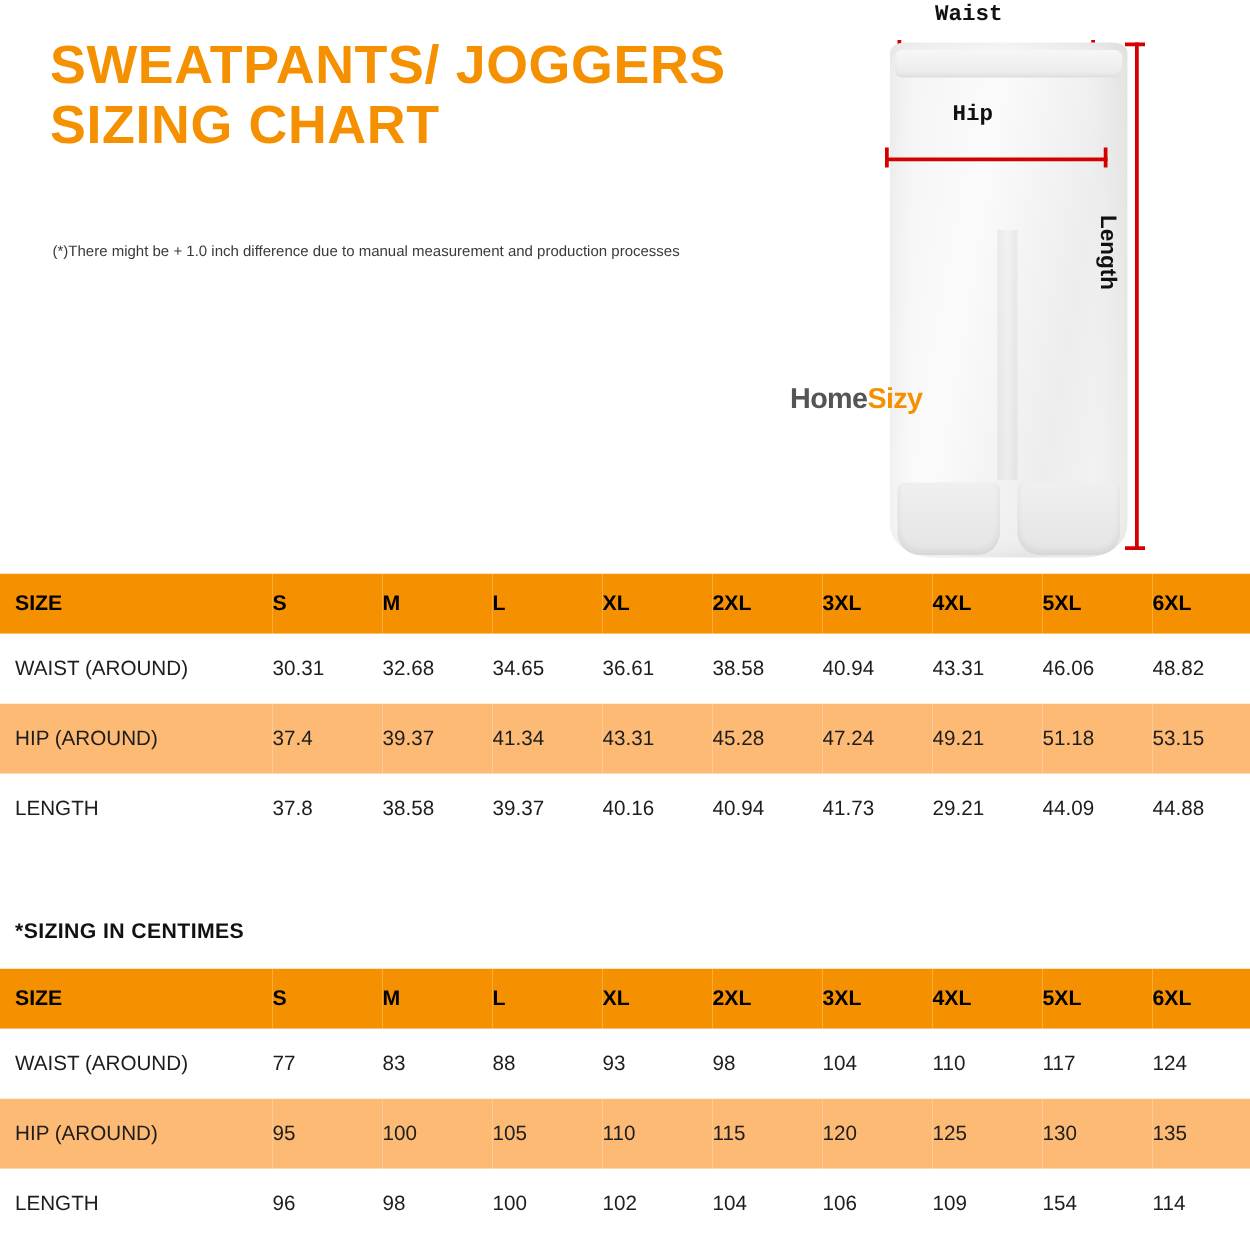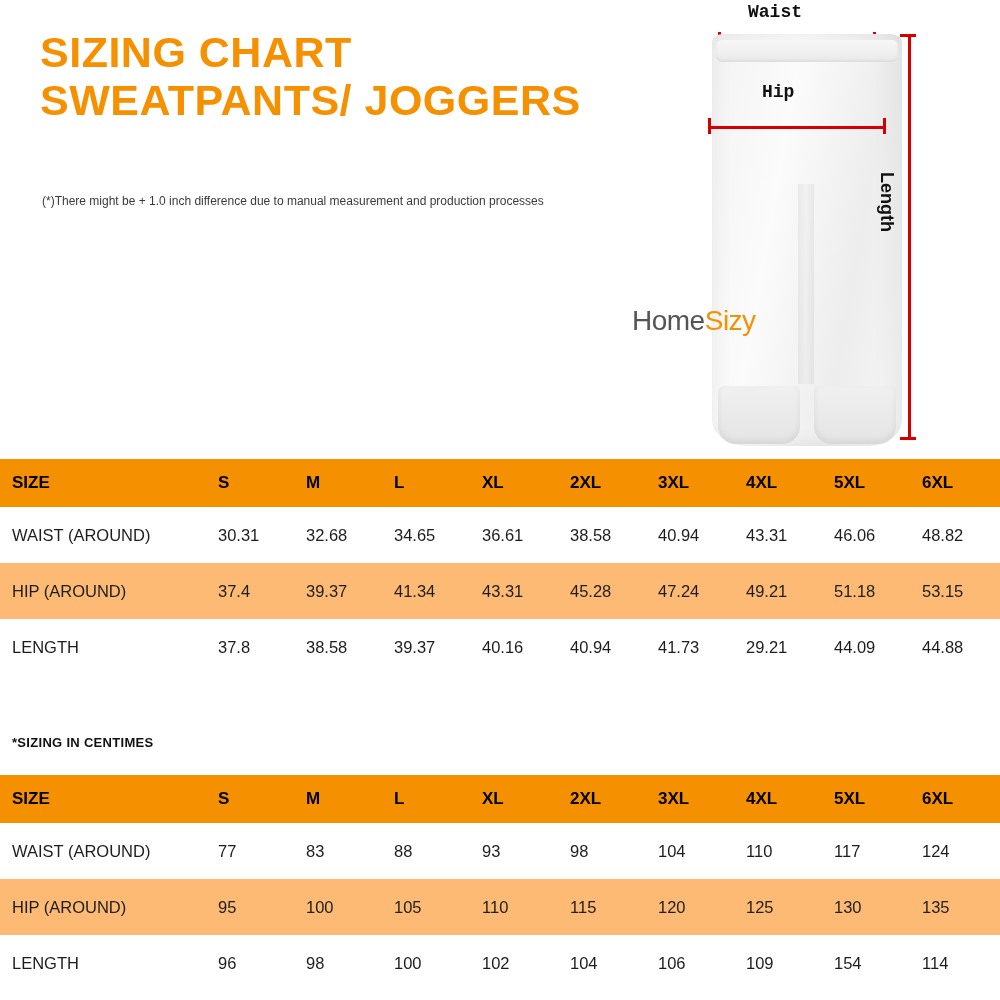--- a/index.html
+++ b/index.html
@@ -119,22 +119,22 @@
     font-weight: bold;
     color: #111;
     writing-mode: vertical-rl;
     text-orientation: mixed;
   }
 
   .brand {
     position: absolute;
     left: 12px;
     top: 305px;
-    font-size: 28px;
-    font-weight: normal;
+    font-size: 23px;
+    font-weight: bold;
     color: #555;
     letter-spacing: -0.5px;
   }
   .brand .accent { color: #F59100; }
 
   
   .tbl {
     position: absolute;
     left: 0;
     width: 1000px;
@@ -161,35 +161,35 @@
   .tbl tr.plain td { background: #ffffff; }
   .c-label { padding-left: 12px !important; width: 218px; }
   .c-val { width: 88px; }
   .tbl td.c-val, .tbl th.c-val { text-align: left; }
 
   #table-inch { top: 459px; }
   .cm-heading {
     position: absolute;
     left: 12px;
     top: 735px;
-    font-size: 13px;
+    font-size: 17px;
     font-weight: bold;
     color: #111;
     letter-spacing: 0.3px;
   }
   #table-cm { top: 775px; }
 </style>
 </head>
 <body>
 
 <div id="page">
 
   <div class="title-block">
+    <div class="chart-title">SWEATPANTS/ JOGGERS</div>
     <div class="chart-title">SIZING CHART</div>
-    <div class="chart-title">SWEATPANTS/ JOGGERS</div>
   </div>
 
   <div class="note">(*)There might be + 1.0 inch difference due to manual measurement and production processes</div>
 
   <div class="illus">
 
     <div class="meas-label" style="left:128px; top:2px;">Waist</div>
     <div class="meas-line h" style="left:98px; top:40px; width:158px;"></div>
     <div class="tick v" style="left:98px; top:32px;"></div>
     <div class="tick v" style="left:253px; top:32px;"></div>

